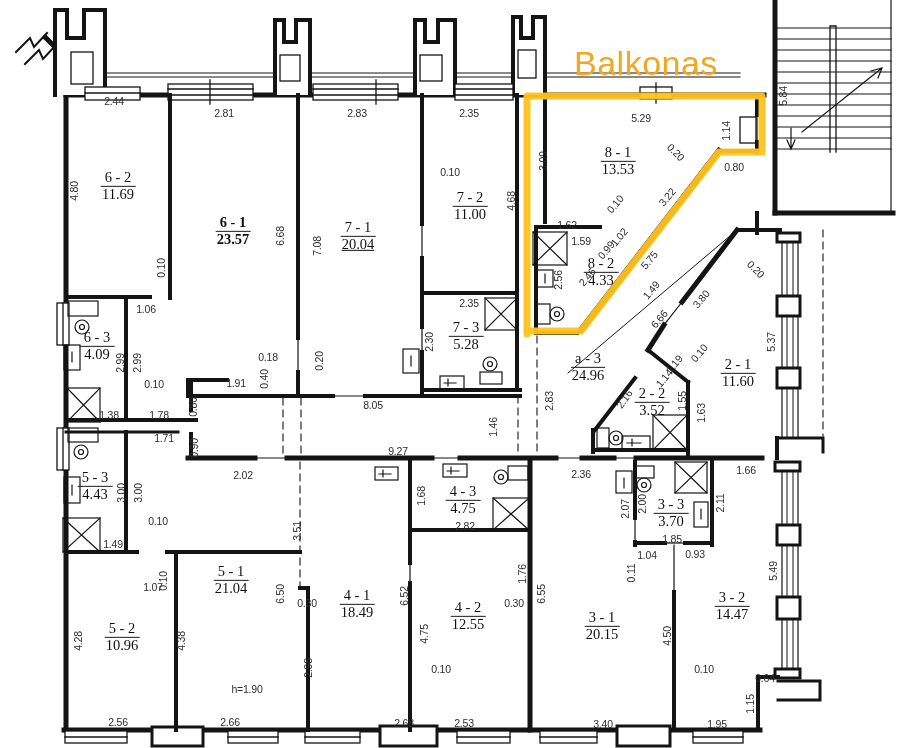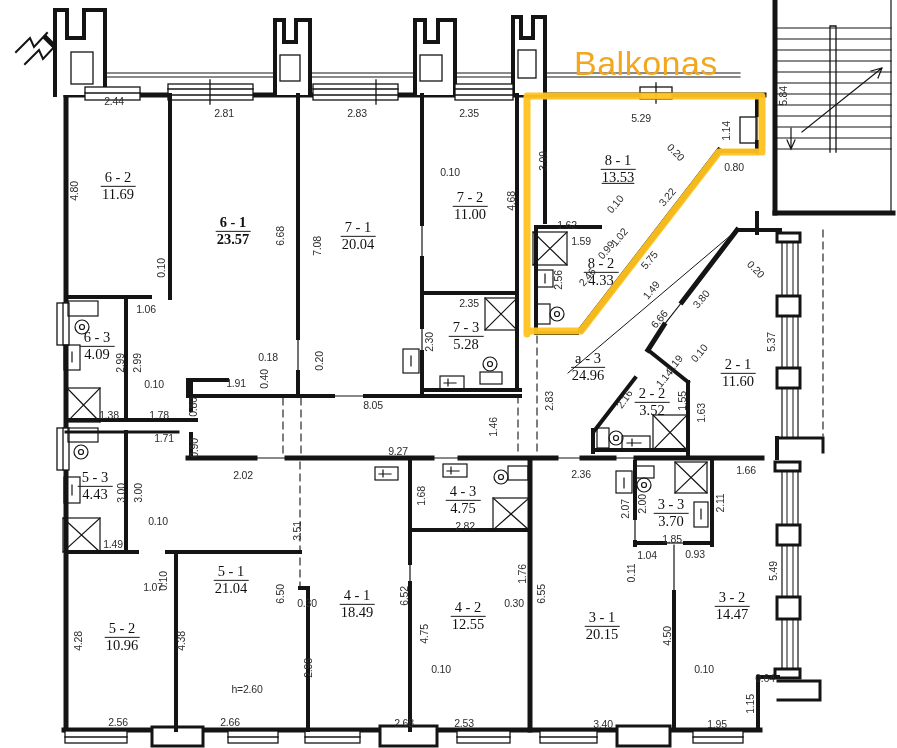--- a/index.html
+++ b/index.html
@@ -246,24 +246,24 @@
           <path d="M545,274 V283"></path>
     </g>
   </g>
 
   <path d="M527,334 L527,96 L762,96 L762,152 L719,152 L581,331 L527,331 Z" fill="none" stroke="#FFC21E" stroke-width="7" stroke-linejoin="round" opacity="0.95"></path>
 </svg>
 
 <div id="labels-layer">
       <div class="room-label" style="left: 118px; top: 185px;"><div class="room-id">6 - 2</div><div class="room-area">11.69</div></div>
       <div class="room-label" style="left: 233px; top: 230px; font-weight: bold;"><div class="room-id">6 - 1</div><div class="room-area">23.57</div></div>
-      <div class="room-label" style="left: 358px; top: 235px;"><div class="room-id">7 - 1</div><div class="room-area">20.04</div></div>
+      <div class="room-label" style="left: 358px; top: 235px; text-decoration: underline;"><div class="room-id">7 - 1</div><div class="room-area">20.04</div></div>
       <div class="room-label" style="left: 470px; top: 205px;"><div class="room-id">7 - 2</div><div class="room-area">11.00</div></div>
       <div class="room-label" style="left: 466px; top: 335px;"><div class="room-id">7 - 3</div><div class="room-area">5.28</div></div>
-      <div class="room-label" style="left: 618px; top: 168px; text-decoration: underline;"><div class="room-id">8 - 1</div><div class="room-area">13.53</div></div>
+      <div class="room-label" style="left: 618px; top: 160px;"><div class="room-id">8 - 1</div><div class="room-area">13.53</div></div>
       <div class="room-label" style="left: 601px; top: 271px;"><div class="room-id">8 - 2</div><div class="room-area">4.33</div></div>
       <div class="room-label" style="left: 588px; top: 366px;"><div class="room-id">a - 3</div><div class="room-area">24.96</div></div>
       <div class="room-label" style="left: 738px; top: 372px;"><div class="room-id">2 - 1</div><div class="room-area">11.60</div></div>
       <div class="room-label" style="left: 652px; top: 401px;"><div class="room-id">2 - 2</div><div class="room-area">3.52</div></div>
       <div class="room-label" style="left: 97px; top: 345px;"><div class="room-id">6 - 3</div><div class="room-area">4.09</div></div>
       <div class="room-label" style="left: 95px; top: 485px;"><div class="room-id">5 - 3</div><div class="room-area">4.43</div></div>
       <div class="room-label" style="left: 122px; top: 636px;"><div class="room-id">5 - 2</div><div class="room-area">10.96</div></div>
       <div class="room-label" style="left: 231px; top: 579px;"><div class="room-id">5 - 1</div><div class="room-area">21.04</div></div>
       <div class="room-label" style="left: 357px; top: 603px;"><div class="room-id">4 - 1</div><div class="room-area">18.49</div></div>
       <div class="room-label" style="left: 463px; top: 499px;"><div class="room-id">4 - 3</div><div class="room-area">4.75</div></div>
@@ -331,21 +331,21 @@
       <div class="dim" style="left: 138px; top: 493px; transform: translate(-50%, -50%) rotate(-90deg);">3.00</div>
       <div class="dim" style="left: 158px; top: 521px; transform: translate(-50%, -50%) rotate(0deg);">0.10</div>
       <div class="dim" style="left: 113px; top: 544px; transform: translate(-50%, -50%) rotate(0deg);">1.49</div>
       <div class="dim" style="left: 153px; top: 547px; transform: translate(-50%, -50%) rotate(0deg); margin-top: 40px;">1.07</div>
       <div class="dim" style="left: 163px; top: 581px; transform: translate(-50%, -50%) rotate(-90deg);">0.10</div>
       <div class="dim" style="left: 78px; top: 641px; transform: translate(-50%, -50%) rotate(-90deg);">4.28</div>
       <div class="dim" style="left: 181px; top: 641px; transform: translate(-50%, -50%) rotate(-90deg);">4.38</div>
       <div class="dim" style="left: 118px; top: 722px; transform: translate(-50%, -50%) rotate(0deg);">2.56</div>
       <div class="dim" style="left: 297px; top: 531px; transform: translate(-50%, -50%) rotate(-90deg);">3.51</div>
       <div class="dim" style="left: 280px; top: 594px; transform: translate(-50%, -50%) rotate(-90deg);">6.50</div>
-      <div class="dim" style="left: 247px; top: 689px; transform: translate(-50%, -50%) rotate(0deg);">h=2.60</div>
+      <div class="dim" style="left: 247px; top: 689px; transform: translate(-50%, -50%) rotate(0deg);">h=1.90</div>
       <div class="dim" style="left: 230px; top: 722px; transform: translate(-50%, -50%) rotate(0deg);">2.66</div>
       <div class="dim" style="left: 307px; top: 603px; transform: translate(-50%, -50%) rotate(0deg);">0.30</div>
       <div class="dim" style="left: 308px; top: 668px; transform: translate(-50%, -50%) rotate(-90deg);">2.98</div>
       <div class="dim" style="left: 356px; top: 723px; transform: translate(-50%, -50%) rotate(0deg); margin-left: 48px;">2.68</div>
       <div class="dim" style="left: 404px; top: 596px; transform: translate(-50%, -50%) rotate(-90deg);">6.52</div>
       <div class="dim" style="left: 424px; top: 634px; transform: translate(-50%, -50%) rotate(-90deg);">4.75</div>
       <div class="dim" style="left: 441px; top: 669px; transform: translate(-50%, -50%) rotate(0deg);">0.10</div>
       <div class="dim" style="left: 421px; top: 496px; transform: translate(-50%, -50%) rotate(-90deg);">1.68</div>
       <div class="dim" style="left: 465px; top: 526px; transform: translate(-50%, -50%) rotate(0deg);">2.82</div>
       <div class="dim" style="left: 522px; top: 574px; transform: translate(-50%, -50%) rotate(-90deg);">1.76</div>

